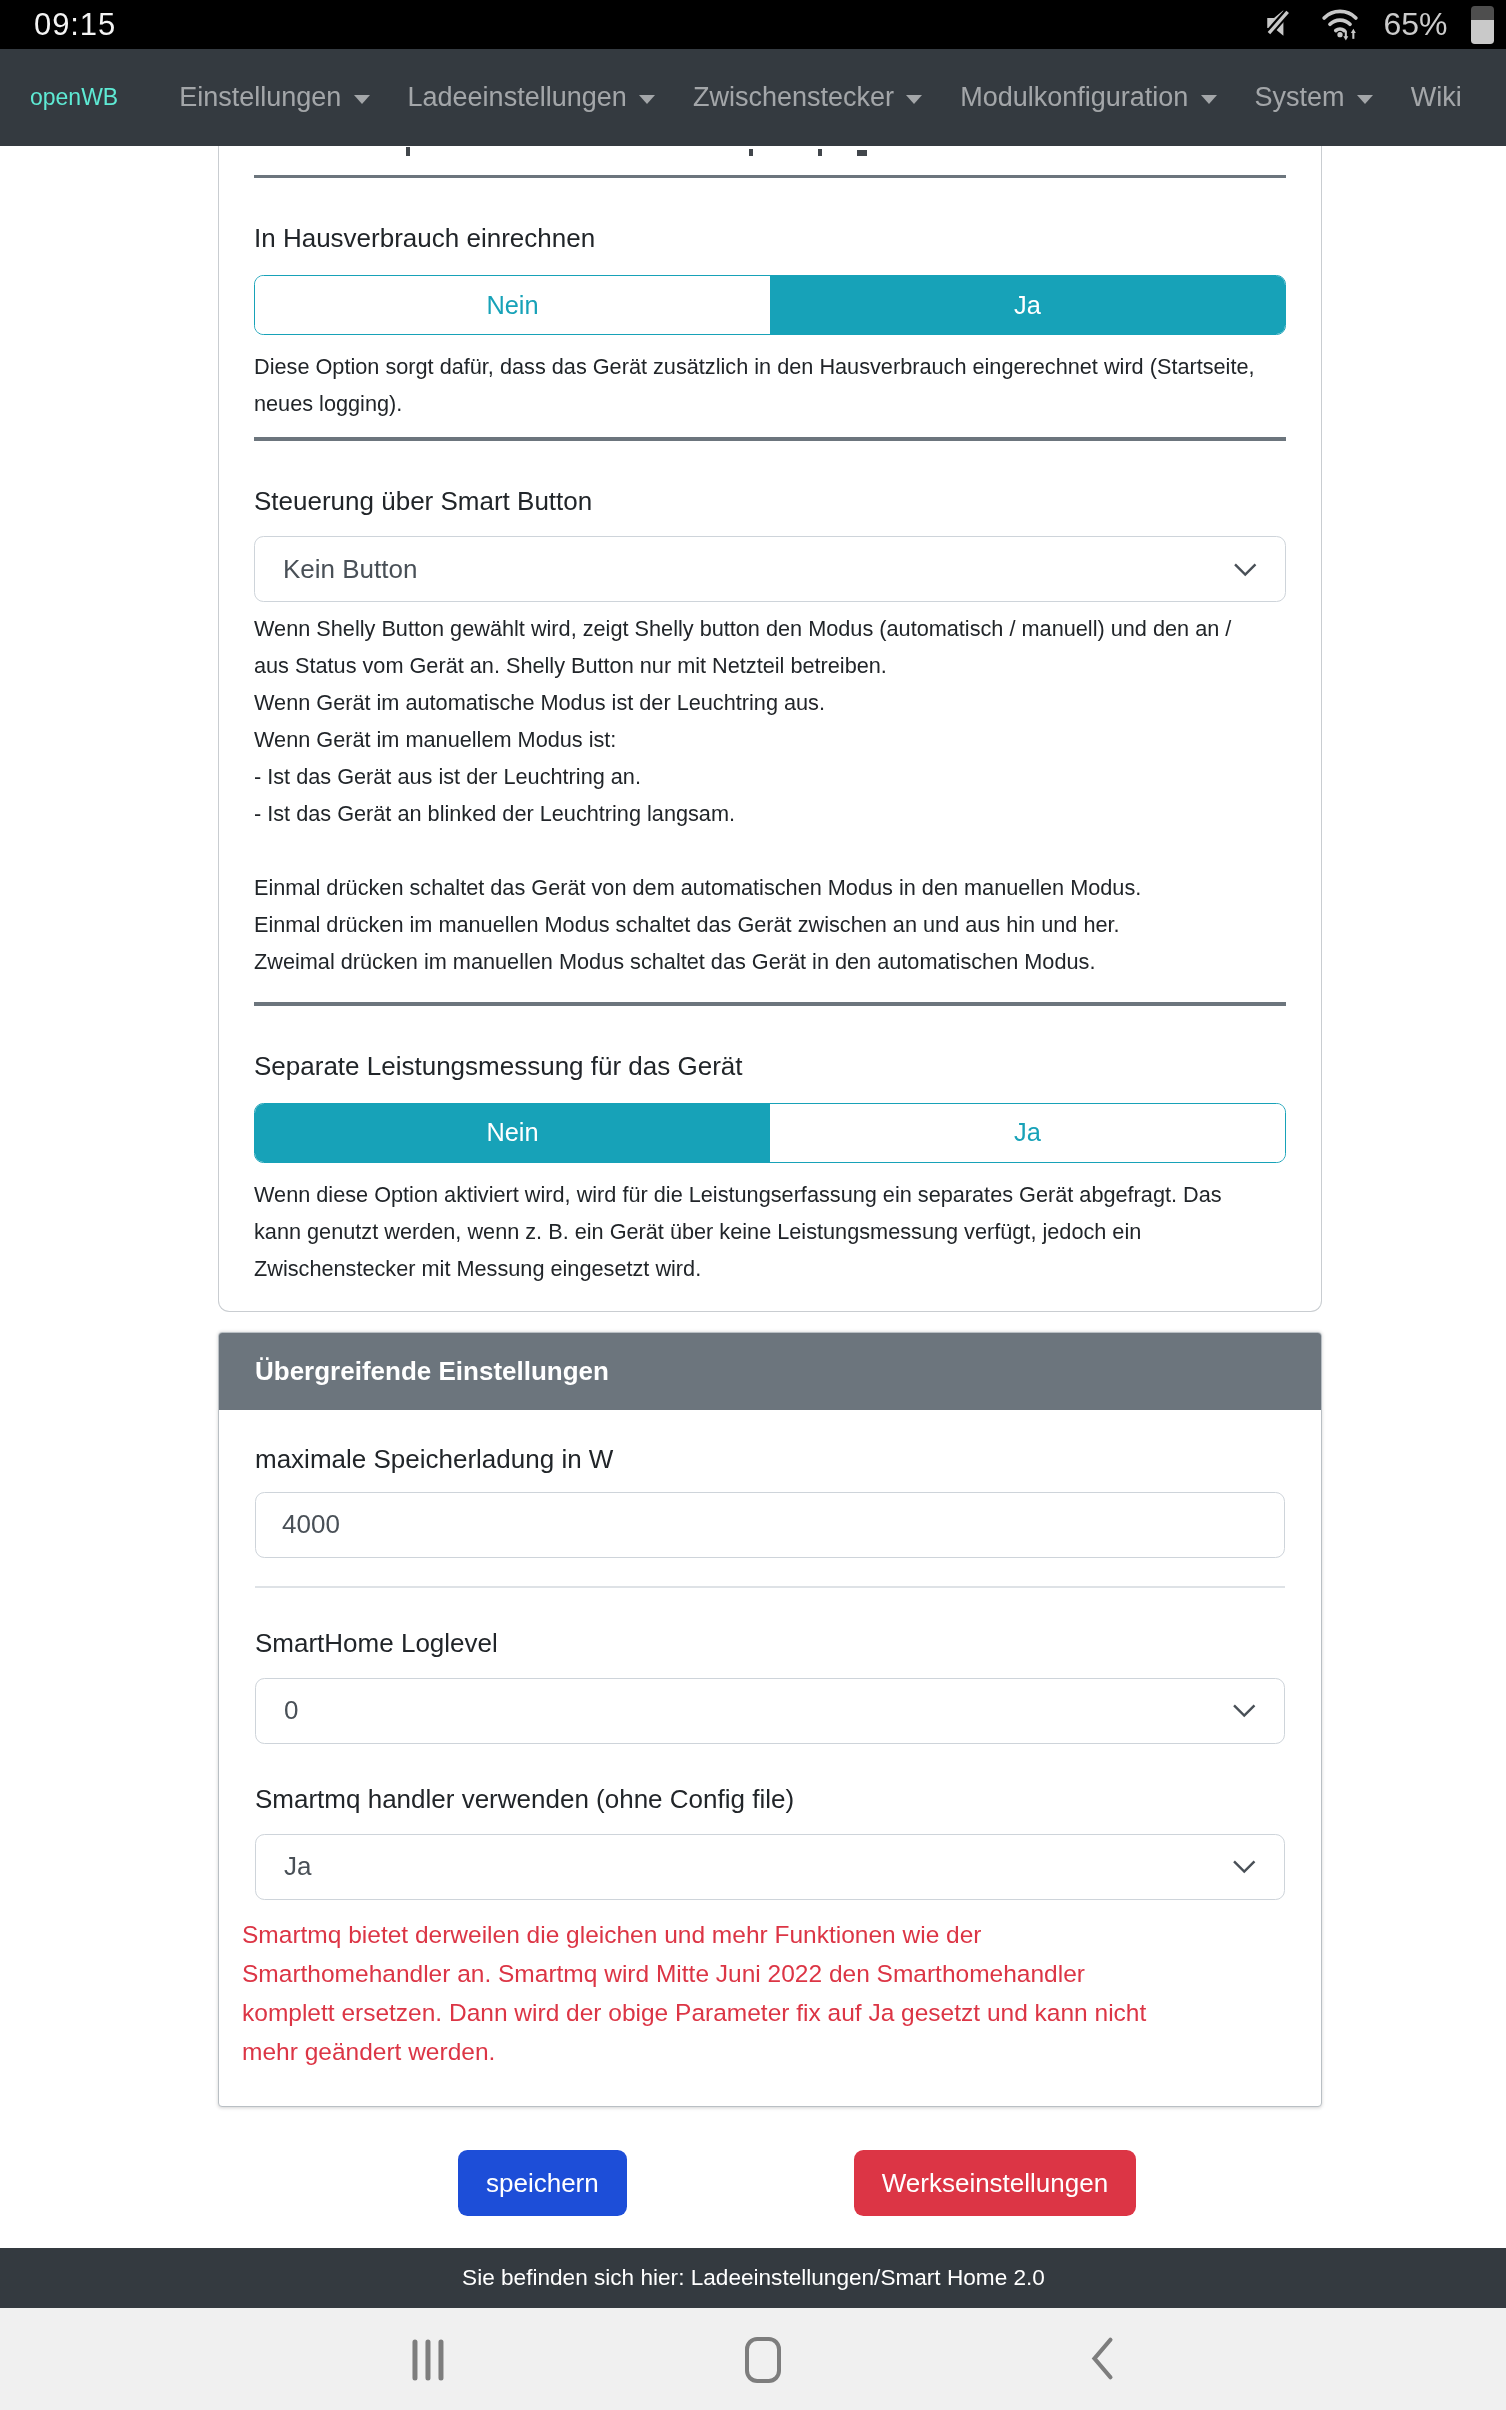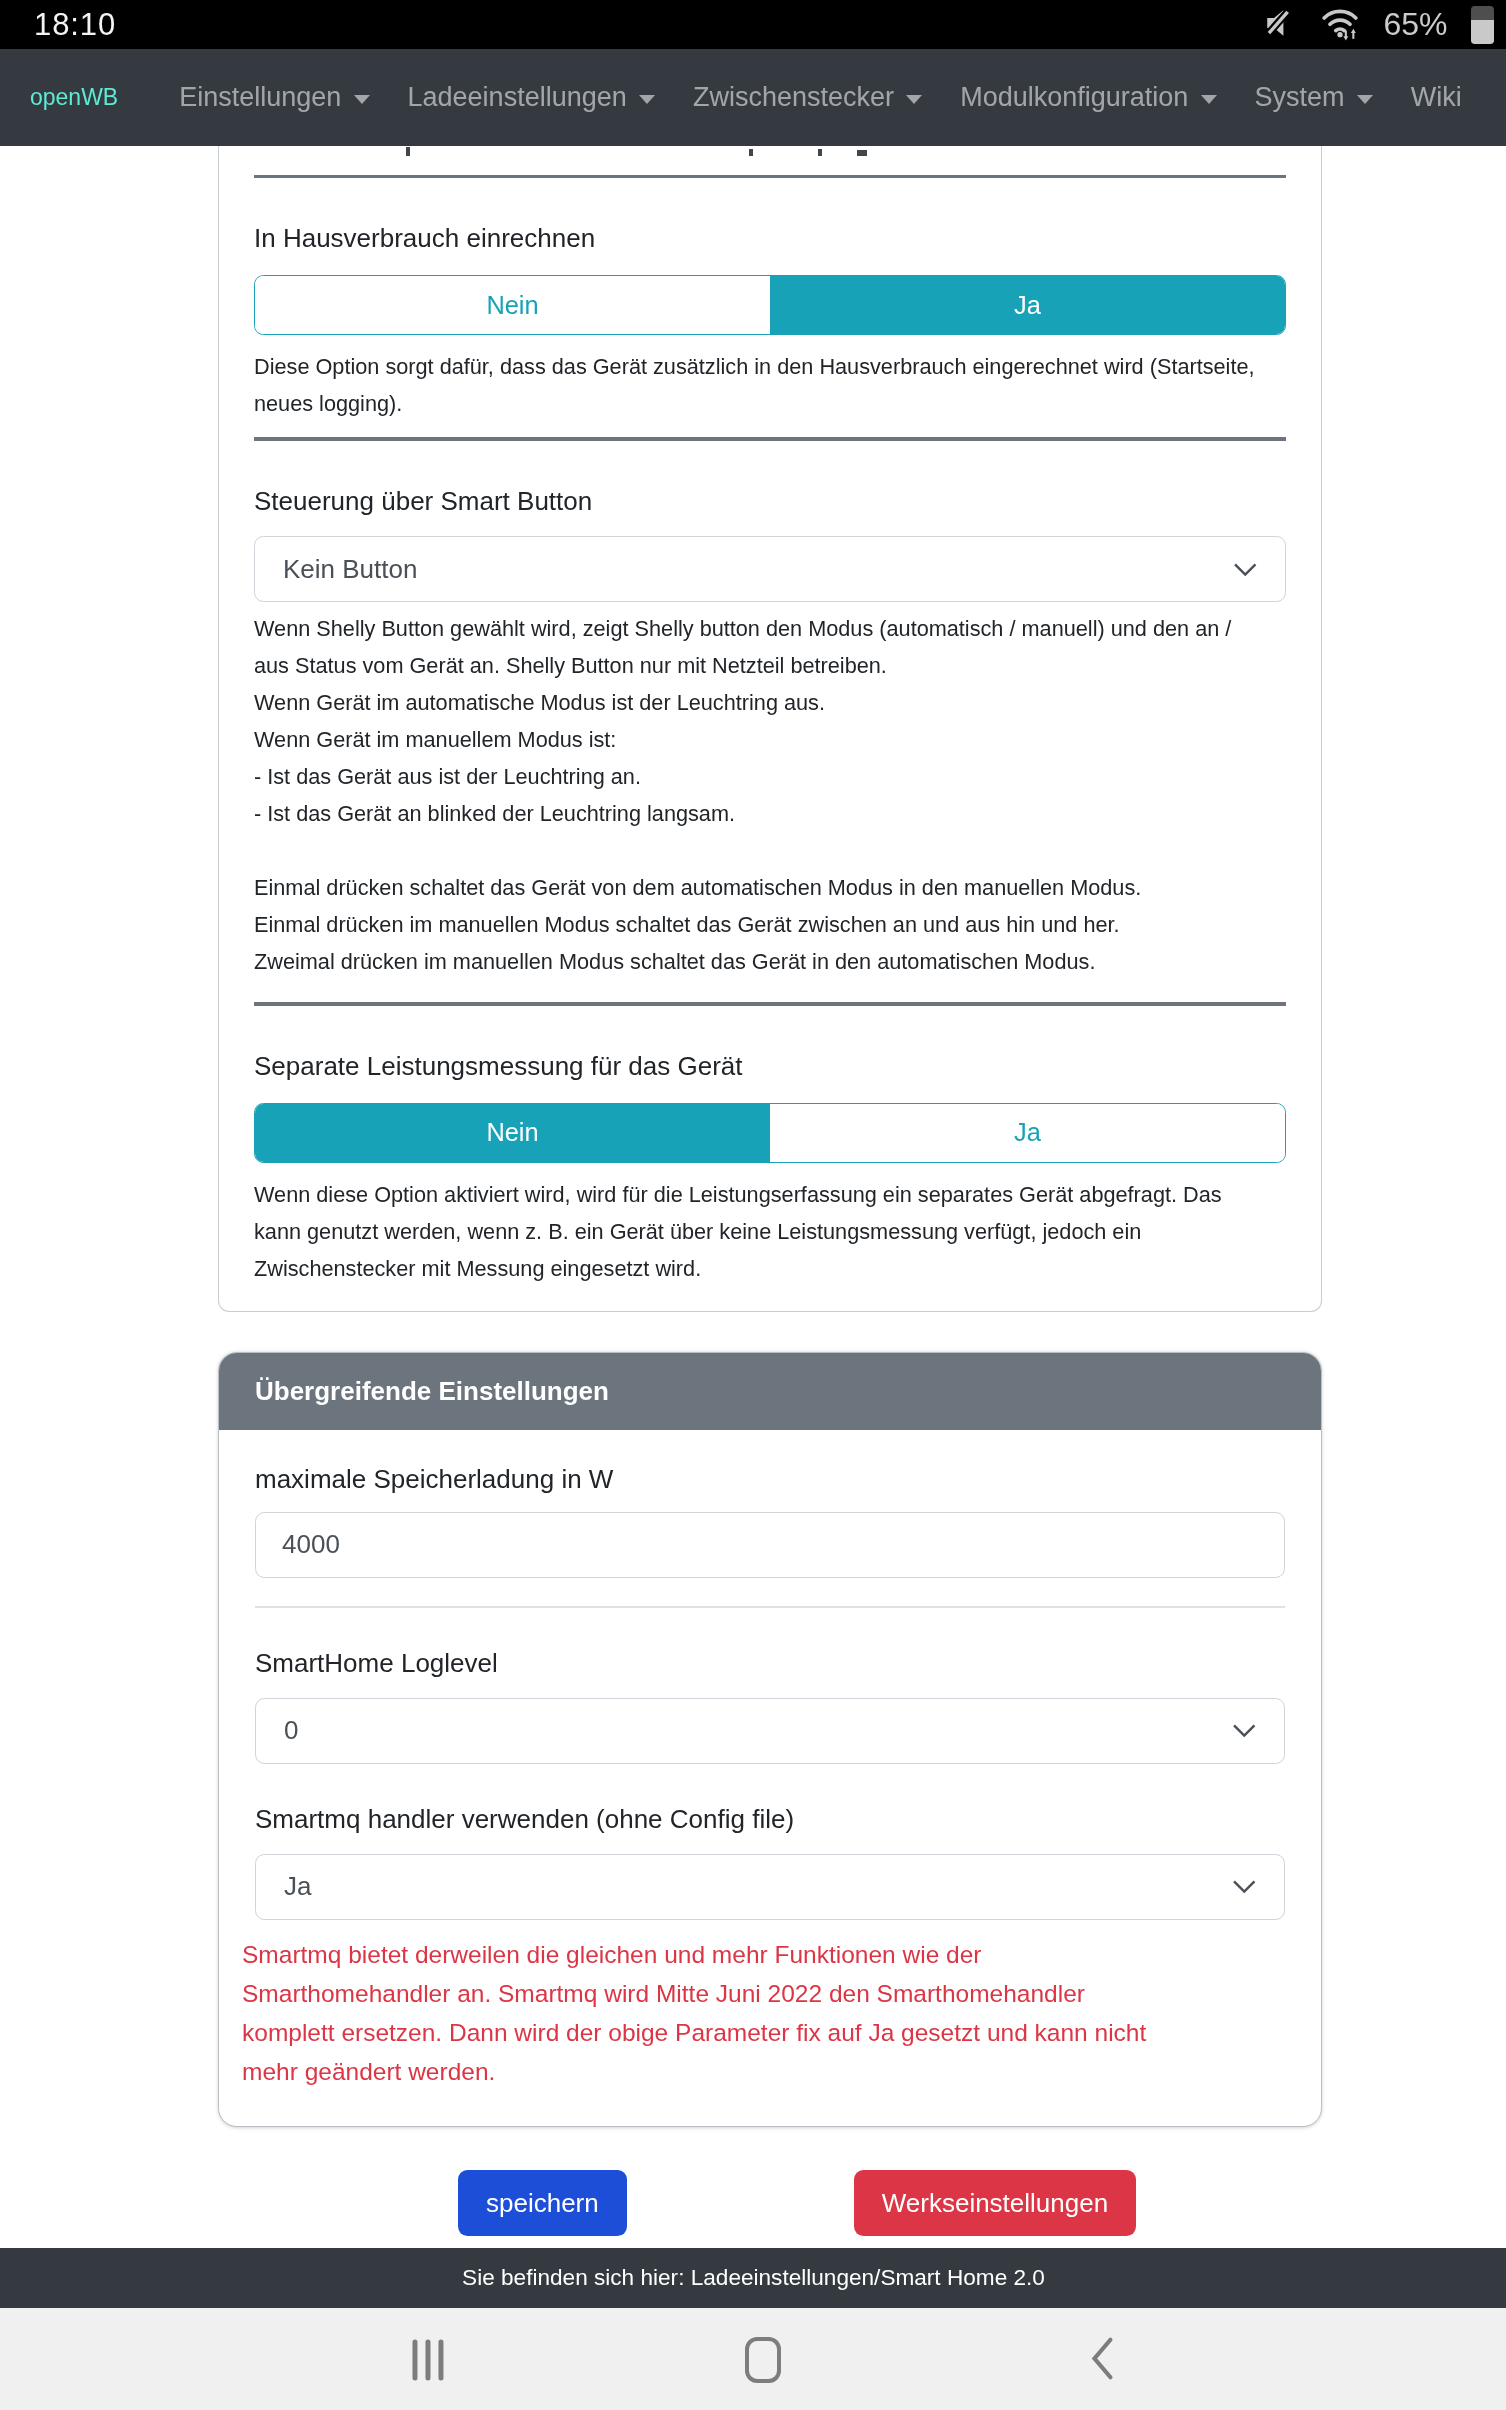--- a/index.html
+++ b/index.html
@@ -54,22 +54,22 @@
   .help.big{margin-top:7.5px;}
   .select{
     margin-top:19px;height:66px;border:0.9px solid #ced4da;border-radius:9.4px;
     display:flex;align-items:center;box-sizing:border-box;padding:0 28px;
     font-size:26px;color:#495057;background:#fff;
   }
   .select .sval{flex:1;}
   .chev{width:24.5px;height:15px;}
   
   .card2{
-    margin:40px 0 0 218px;width:1104px;box-sizing:border-box;
-    border:0.9px solid #b9bfc4;border-radius:19px;overflow:hidden;background:#fff;
+    margin:20px 0 0 218px;width:1104px;box-sizing:border-box;
+    border:0.9px solid #b9bfc4;border-radius:4px;overflow:hidden;background:#fff;
     box-shadow:0 0.9px 3.8px rgba(0,0,0,0.18);
   }
   .card2-header{background:#6c757d;color:#ffffff;font-size:26px;font-weight:bold;
     padding:22.6px 36px;}
   .card2-body{padding:34px 36px 22.6px 36px;}
   .tinput{
     margin-top:17px;height:66px;width:100%;box-sizing:border-box;border:0.9px solid #ced4da;
     border-radius:9.4px;padding:0 26px;font-size:26px;color:#495057;
     font-family:"Liberation Sans",sans-serif;background:#fff;outline:none;display:block;
   }
@@ -94,21 +94,21 @@
   .recents div{width:4.7px;height:41px;background:#7d7d7d;border-radius:2.8px;}
   .home{left:763px;width:28px;height:38px;border:4.7px solid #7d7d7d;border-radius:12.2px;}
   .back{left:1102px;}
 </style>
 </head>
 <body>
 
 <div class="screen">
 
   <div class="statusbar">
-    <div class="time">18:10</div>
+    <div class="time">09:15</div>
     <div class="spacer"></div>
     <div class="sicons">
       <span>
         <svg width="34" height="32" viewBox="0 0 40 36">
           <polygon points="5,12 13,12 24,3 24,33 13,24 5,24" fill="#c8c8c8"></polygon>
           <line x1="28" y1="6" x2="6" y2="31" stroke="#000" stroke-width="9"></line>
           <line x1="29" y1="5" x2="7" y2="30" stroke="#c8c8c8" stroke-width="4"></line>
         </svg>
       </span>
       <span>

